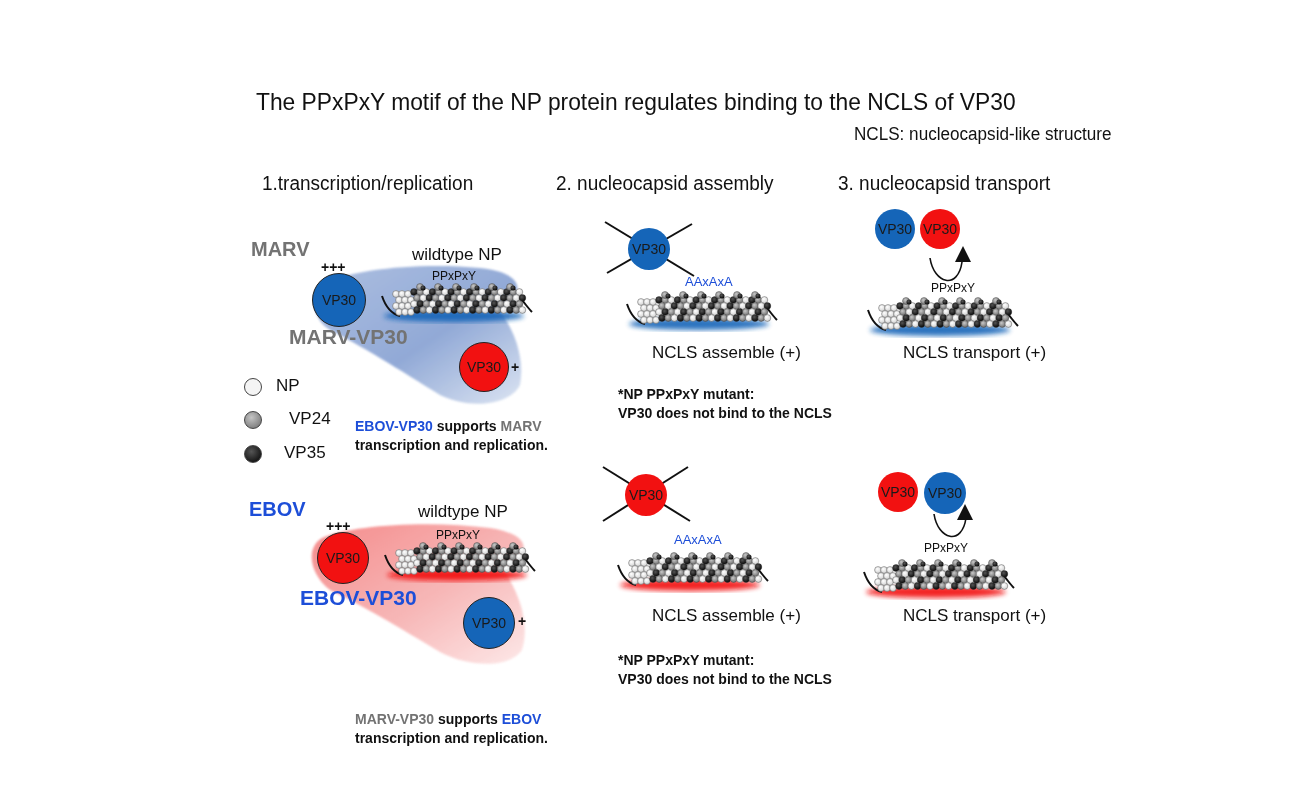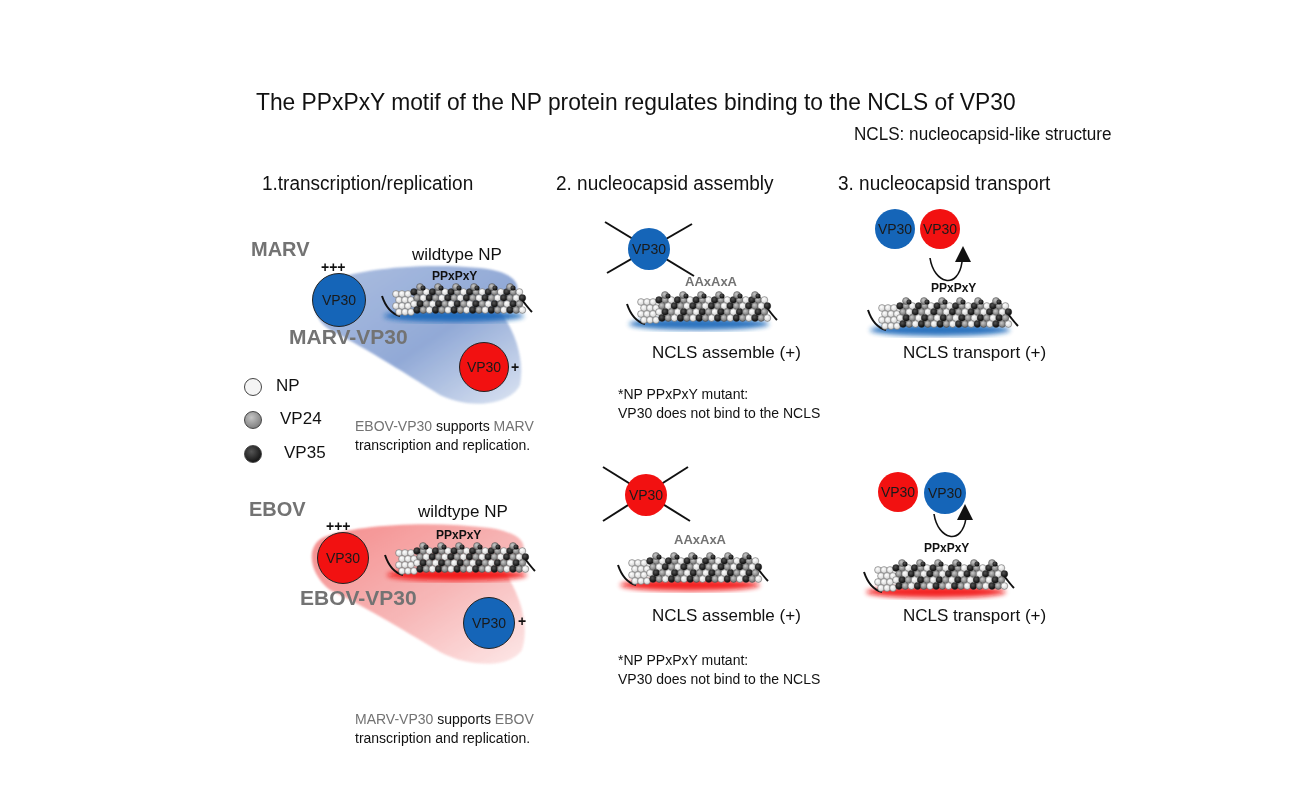--- a/index.html
+++ b/index.html
@@ -5,25 +5,25 @@
   html, body { margin:0; padding:0; background:#ffffff; }
   body { width:1292px; height:796px; position:relative; overflow:hidden;
          font-family:"Liberation Sans", sans-serif; color:#111; }
   .abs { position:absolute; white-space:nowrap; }
   .title { left:256px; top:88px; font-size:24px; letter-spacing:0px; transform:scaleX(0.95); transform-origin:left; }
   .subtitle { left:854px; top:124px; font-size:18px; transform:scaleX(0.95); transform-origin:left; }
   .section { top:172px; font-size:20px; transform:scaleX(0.95); transform-origin:left; }
   .virus { font-weight:bold; font-size:20px; }
   .big-label { font-weight:bold; font-size:21px; }
   .plus { font-size:14px; font-weight:bold; }
-  .motif { font-size:12px; font-weight:bold;padding-left:12px; }
+  .motif { font-size:12px; font-weight:normal;padding-left:12px; }
   .mid { font-size:17px; }
-  .note { font-size:14px; line-height:19px; }
+  .note { font-size:14px; line-height:19px;font-weight:bold; }
   .blue { color:#737373; }
-  .red { color:#737373; }
+  .red { color:#1d4ed8; }
   .circle { position:absolute; border-radius:50%; border:1.5px solid #222; display:flex;
             align-items:center; justify-content:center; font-size:14px; color:#1a1a1a; box-sizing:border-box;text-align:center; }
   .c-blue { background:#1565B8; }
   .c-red  { background:#F21111; }
   .legend-dot { position:absolute; width:18px; height:18px; border-radius:50%; border:1px solid #444; box-sizing:border-box; }
   svg.layer { position:absolute; left:0; top:0; }
 </style>
 </head>
 <body>
 
@@ -706,21 +706,21 @@
 <div class="abs motif" style="left:420px; top:269px">PPxPxY</div>
 <div class="abs big-label blue" style="left:289px; top:325px">MARV-VP30</div>
 <div class="circle c-red" style="left:459px; top:342px; width:50px; height:50px">
     <span>VP30</span>
   </div>
 <div class="abs plus" style="left:511px; top:359px">+</div>
 
 <div class="legend-dot" style="left:244px; top:378px; background:#f4f4f4"></div>
 <div class="abs mid" style="left:276px; top:376px">NP</div>
 <div class="legend-dot" style="left:244px; top:411px; background:radial-gradient(circle at 40% 35%, #c4c4c4, #6b6b6b)"></div>
-<div class="abs mid" style="left:280px; top:409px">VP24</div>
+<div class="abs mid" style="left:289px; top:409px">VP24</div>
 <div class="legend-dot" style="left:244px; top:445px; background:radial-gradient(circle at 40% 35%, #555, #000)"></div>
 <div class="abs mid" style="left:284px; top:443px">VP35</div>
 
 <div class="abs note" style="left:355px; top:417px">
   <span class="red">EBOV-VP30</span><span> supports </span><span class="blue">MARV</span><br>
   <span>transcription and replication.</span>
 </div>
 
 <div class="abs virus red" style="left:249px; top:498px">EBOV</div>
 <div class="abs plus" style="left:326px; top:518px">+++</div>

